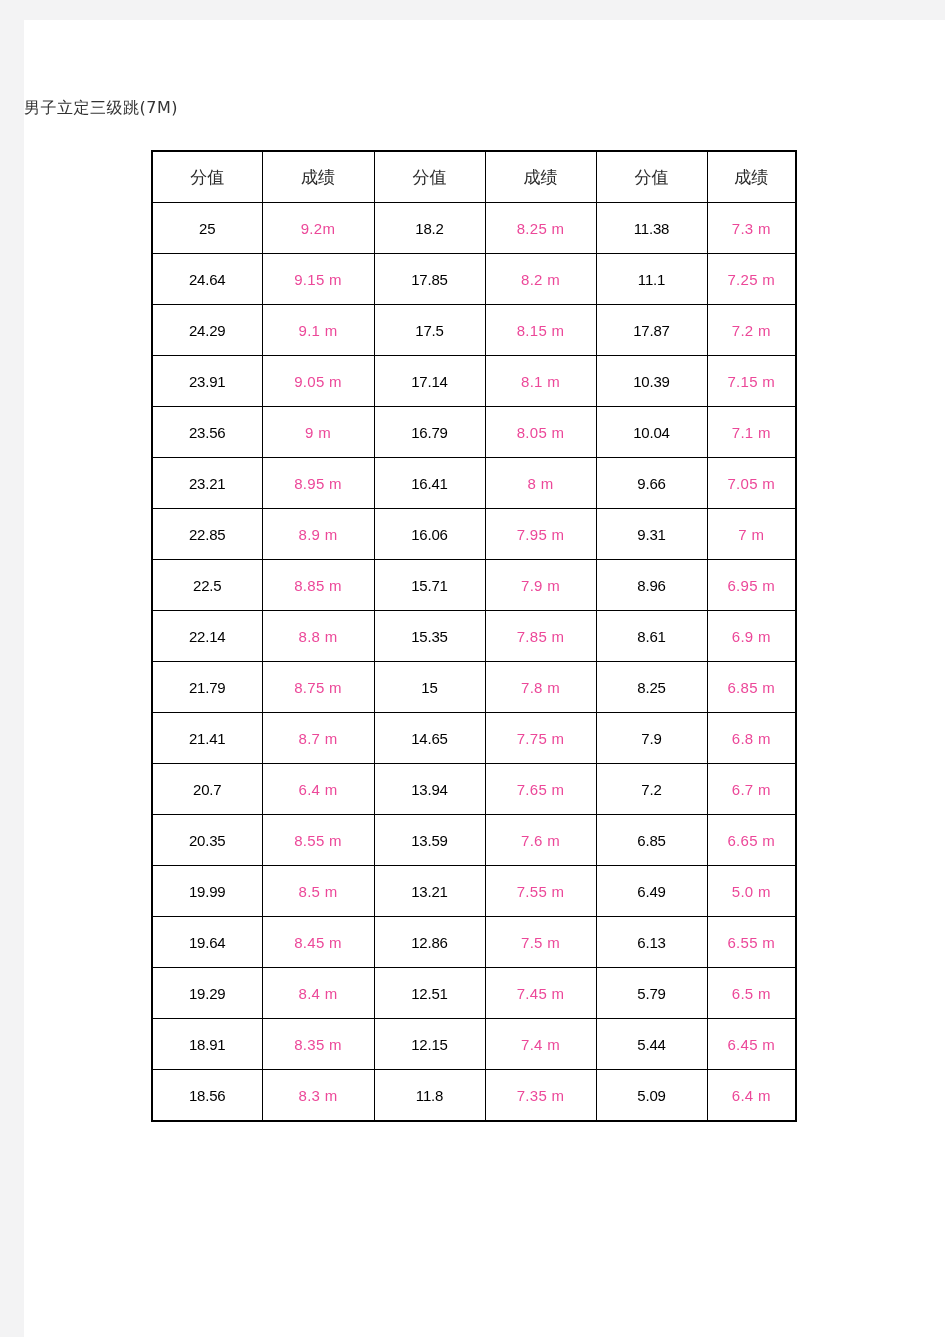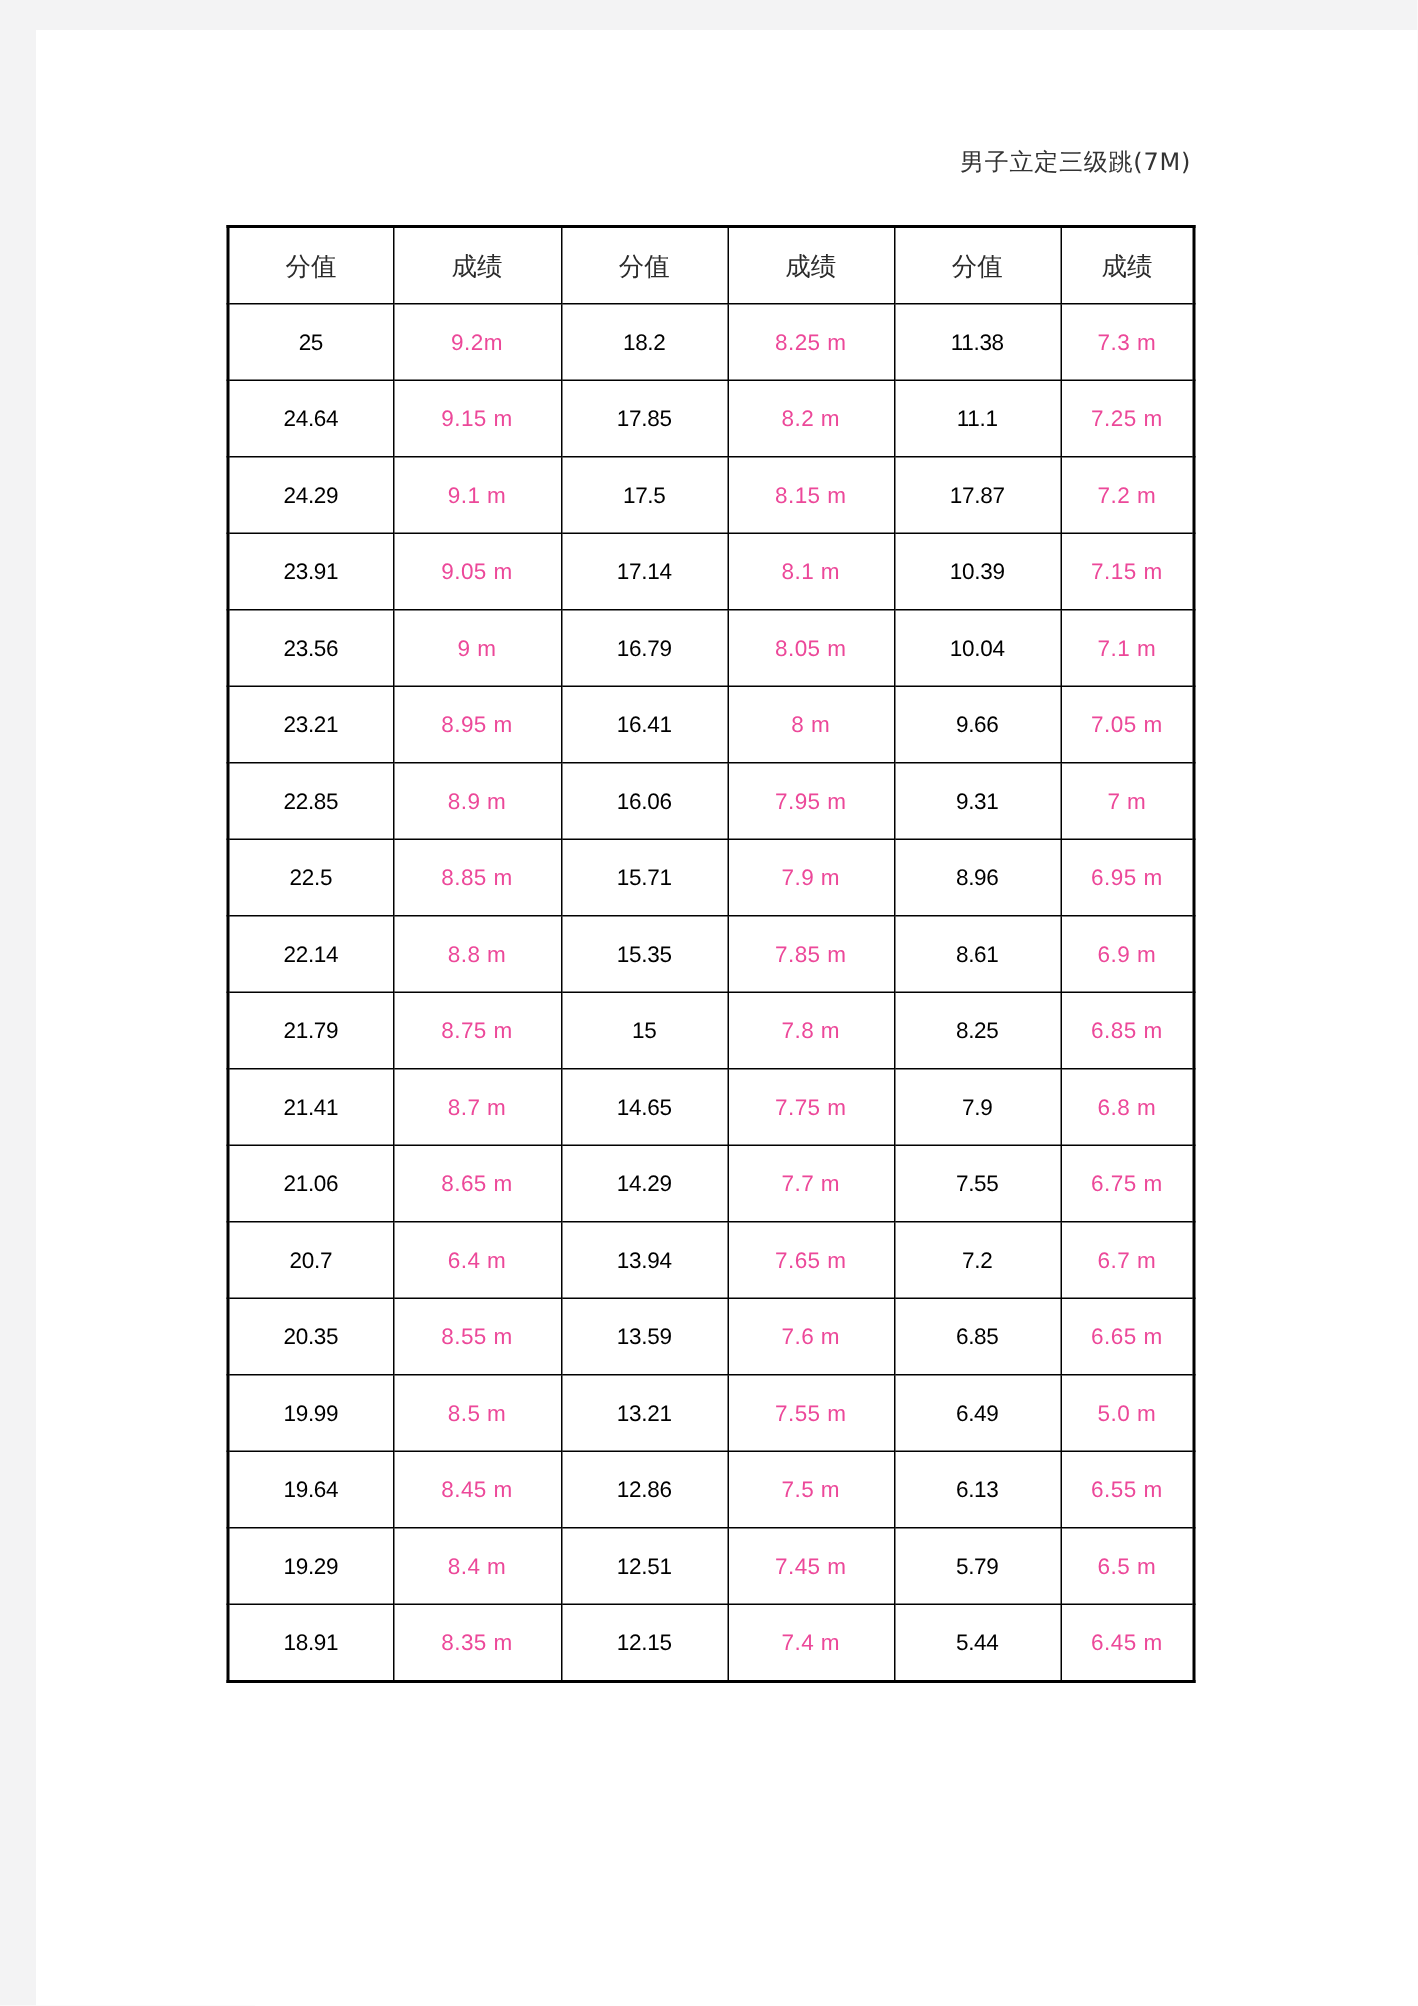--- a/index.html
+++ b/index.html
@@ -19,21 +19,21 @@
     top: 20px;
     width: 921px;
     height: 1317px;
     background: #ffffff;
   }
   #doc-title {
     position: absolute;
     left: 0;
     top: 78px;
     width: 770px;
-    text-align: right;
+    text-align: left;
     font-size: 16px;
     color: #333333;
     font-family: "DejaVu Sans", "Liberation Sans", sans-serif;
     letter-spacing: 0.5px;
     white-space: nowrap;
   }
   #score-table {
     position: absolute;
     left: 127px;
     top: 130px;
@@ -184,28 +184,20 @@
         </tr>
         <tr>
           <td class="score-cell">21.41</td>
           <td class="result-cell">8.7 m</td>
           <td class="score-cell">14.65</td>
           <td class="result-cell">7.75 m</td>
           <td class="score-cell">7.9</td>
           <td class="result-cell">6.8 m</td>
         </tr>
         <tr>
-          <td class="score-cell">21.06</td>
-          <td class="result-cell">8.65 m</td>
-          <td class="score-cell">14.29</td>
-          <td class="result-cell">7.7 m</td>
-          <td class="score-cell">7.55</td>
-          <td class="result-cell">6.75 m</td>
-        </tr>
-        <tr>
           <td class="score-cell">20.7</td>
           <td class="result-cell">6.4 m</td>
           <td class="score-cell">13.94</td>
           <td class="result-cell">7.65 m</td>
           <td class="score-cell">7.2</td>
           <td class="result-cell">6.7 m</td>
         </tr>
         <tr>
           <td class="score-cell">20.35</td>
           <td class="result-cell">8.55 m</td>
@@ -239,16 +231,24 @@
           <td class="result-cell">6.5 m</td>
         </tr>
         <tr>
           <td class="score-cell">18.91</td>
           <td class="result-cell">8.35 m</td>
           <td class="score-cell">12.15</td>
           <td class="result-cell">7.4 m</td>
           <td class="score-cell">5.44</td>
           <td class="result-cell">6.45 m</td>
         </tr>
+        <tr>
+          <td class="score-cell">18.56</td>
+          <td class="result-cell">8.3 m</td>
+          <td class="score-cell">11.8</td>
+          <td class="result-cell">7.35 m</td>
+          <td class="score-cell">5.09</td>
+          <td class="result-cell">6.4 m</td>
+        </tr>
       </tbody>
   </table>
 
 </div>
 
 </body></html>

